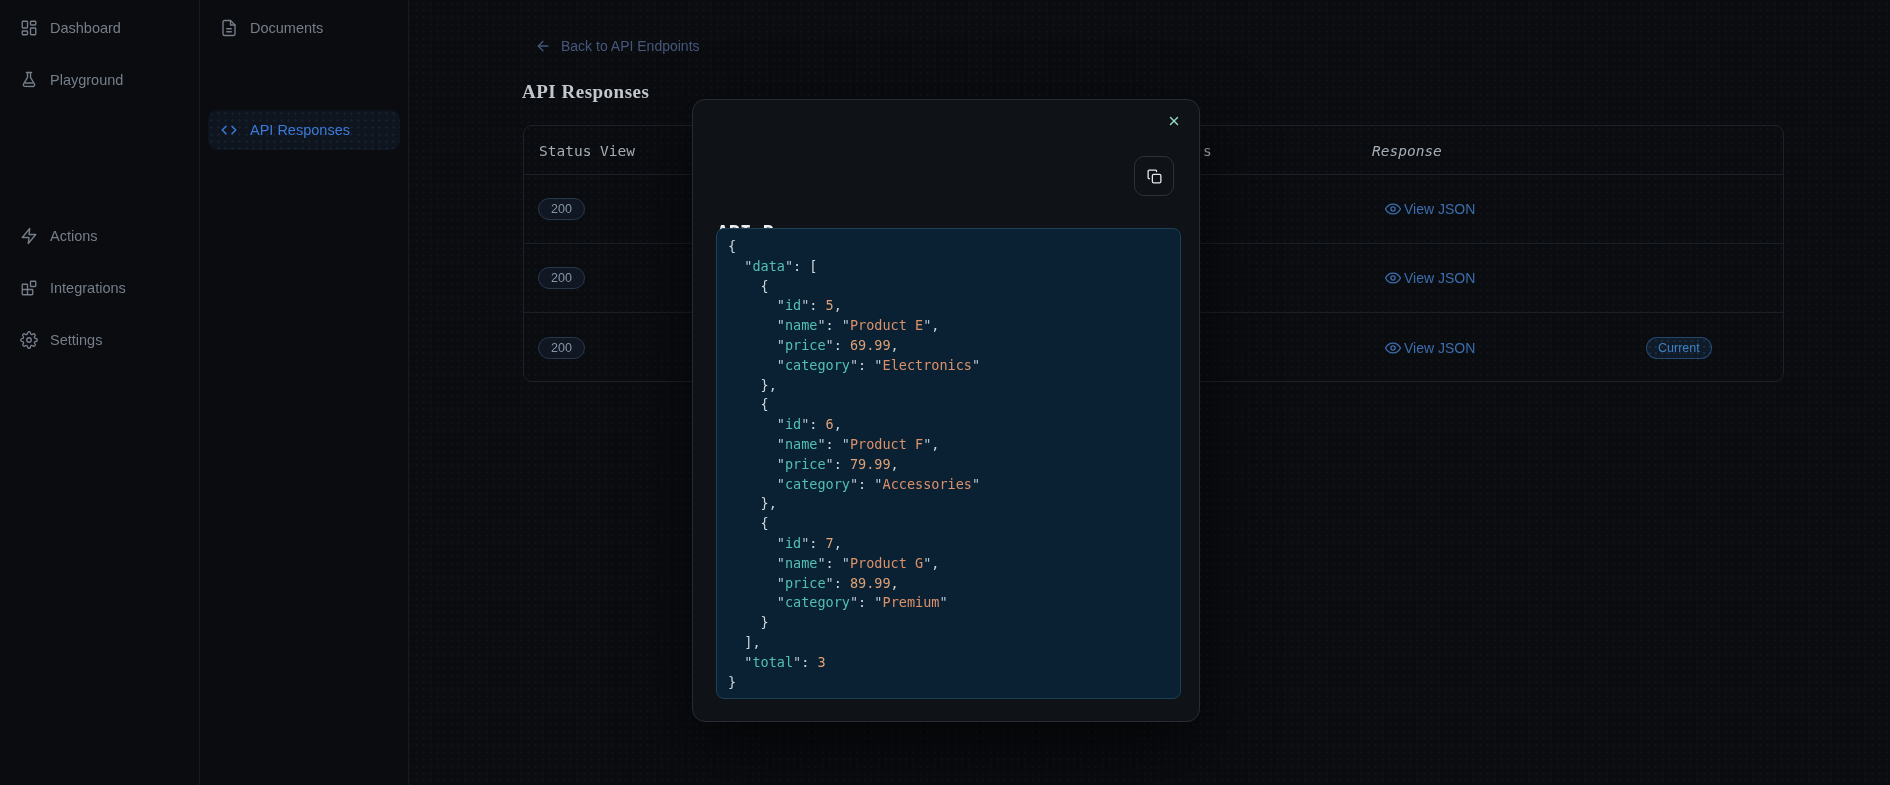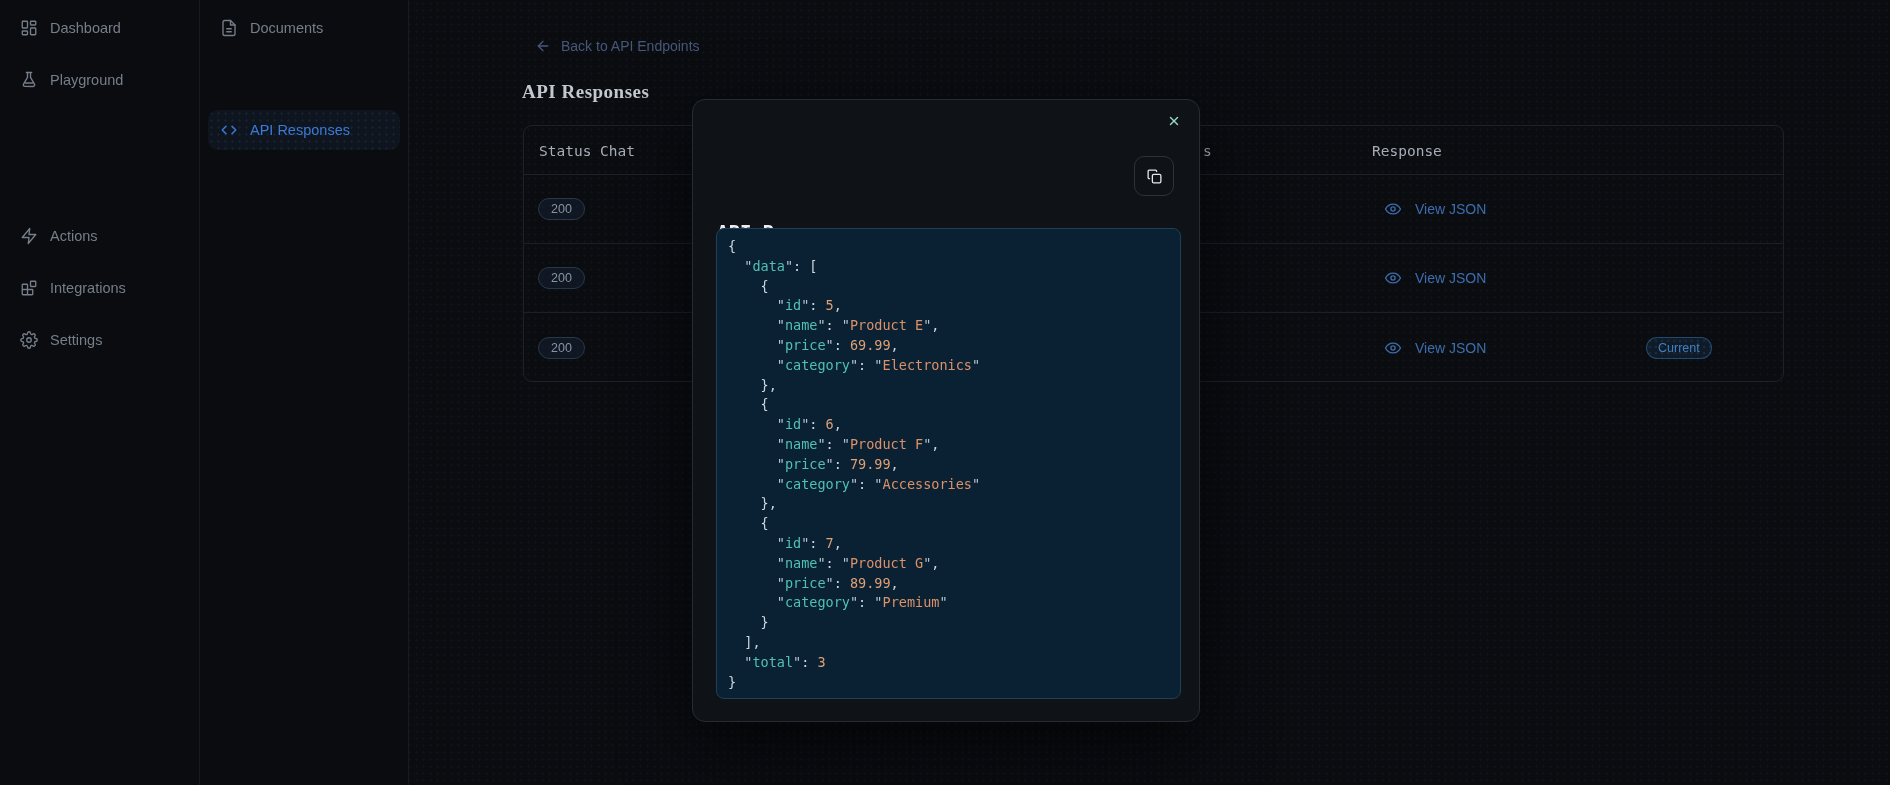--- a/index.html
+++ b/index.html
@@ -54,33 +54,33 @@
     position:absolute; left:523px; top:125px; width:1261px; height:257px;
     border:1px solid #1d222a; border-radius:9px;
   }
   .thead{ position:absolute; left:0; right:0; top:0; height:49px; border-bottom:1px solid #1d222a; }
   .th{
     position:absolute; top:0; height:49px; display:flex; align-items:center;
     font-family:"DejaVu Sans Mono", monospace; font-size:14.5px; color:#a6adb5;
   }
   .th-status{ left:15px; }
   .th-fragment{ left:679px; }
-  .th-response{ left:848px; }
+  .th-response{ left:848px;font-style:italic; }
   .trow{ position:absolute; left:0; right:0; height:69px; }
   .trow-1{ top:49px; border-bottom:1px solid #1b2027; }
   .trow-2{ top:118px; border-bottom:1px solid #1b2027; }
   .trow-3{ top:187px; height:69px; }
   .status-pill{
     position:absolute; left:14px; top:50%; transform:translateY(-50%);
     padding:3px 12px; border-radius:999px; font-size:12.5px;
     color:#8494a6; background:rgba(20,32,46,0.6); border:1px solid #27384b;
   }
   .view-json{
     position:absolute; left:860px; top:50%; transform:translateY(-50%);
-    display:flex; align-items:center; gap:13px; color:#3c6eae; font-size:14px; cursor:pointer;
+    display:flex; align-items:center; gap:2px; color:#3c6eae; font-size:14px; cursor:pointer;
   }
   .view-json svg{ width:18px; height:18px; }
   .current-pill{
     position:absolute; left:1122px; top:50%; transform:translateY(-50%);
     padding:3px 11px; border-radius:999px; font-size:12.5px;
     color:#4180c0; background:rgba(26,58,90,0.35); border:1px solid rgba(63,127,193,0.45);
     background-image:radial-gradient(circle, rgba(96,140,190,0.12) 1px, transparent 1.1px);
     background-size:6px 6px;
   }
 
@@ -190,21 +190,21 @@
           <path d="M19 12H5"></path>
           <path d="M12 19l-7-7 7-7"></path>
         </svg>
       <span>Back to API Endpoints</span>
     </a>
 
     <h1 class="page-title">API Responses</h1>
 
     <section class="table">
       <div class="thead">
-        <div class="th th-status">Status Chat</div>
+        <div class="th th-status">Status View</div>
         <div class="th th-fragment">s</div>
         <div class="th th-response">Response</div>
       </div>
 
       <div class="trow trow-1">
         <span class="status-pill">200</span>
         <a class="view-json">
           <svg viewBox="0 0 24 24" fill="none" stroke="currentColor" stroke-width="1.8" stroke-linecap="round" stroke-linejoin="round">
               <path d="M2 12s3.5-6.5 10-6.5S22 12 22 12s-3.5 6.5-10 6.5S2 12 2 12z"></path>
               <circle cx="12" cy="12" r="2.8"></circle>

